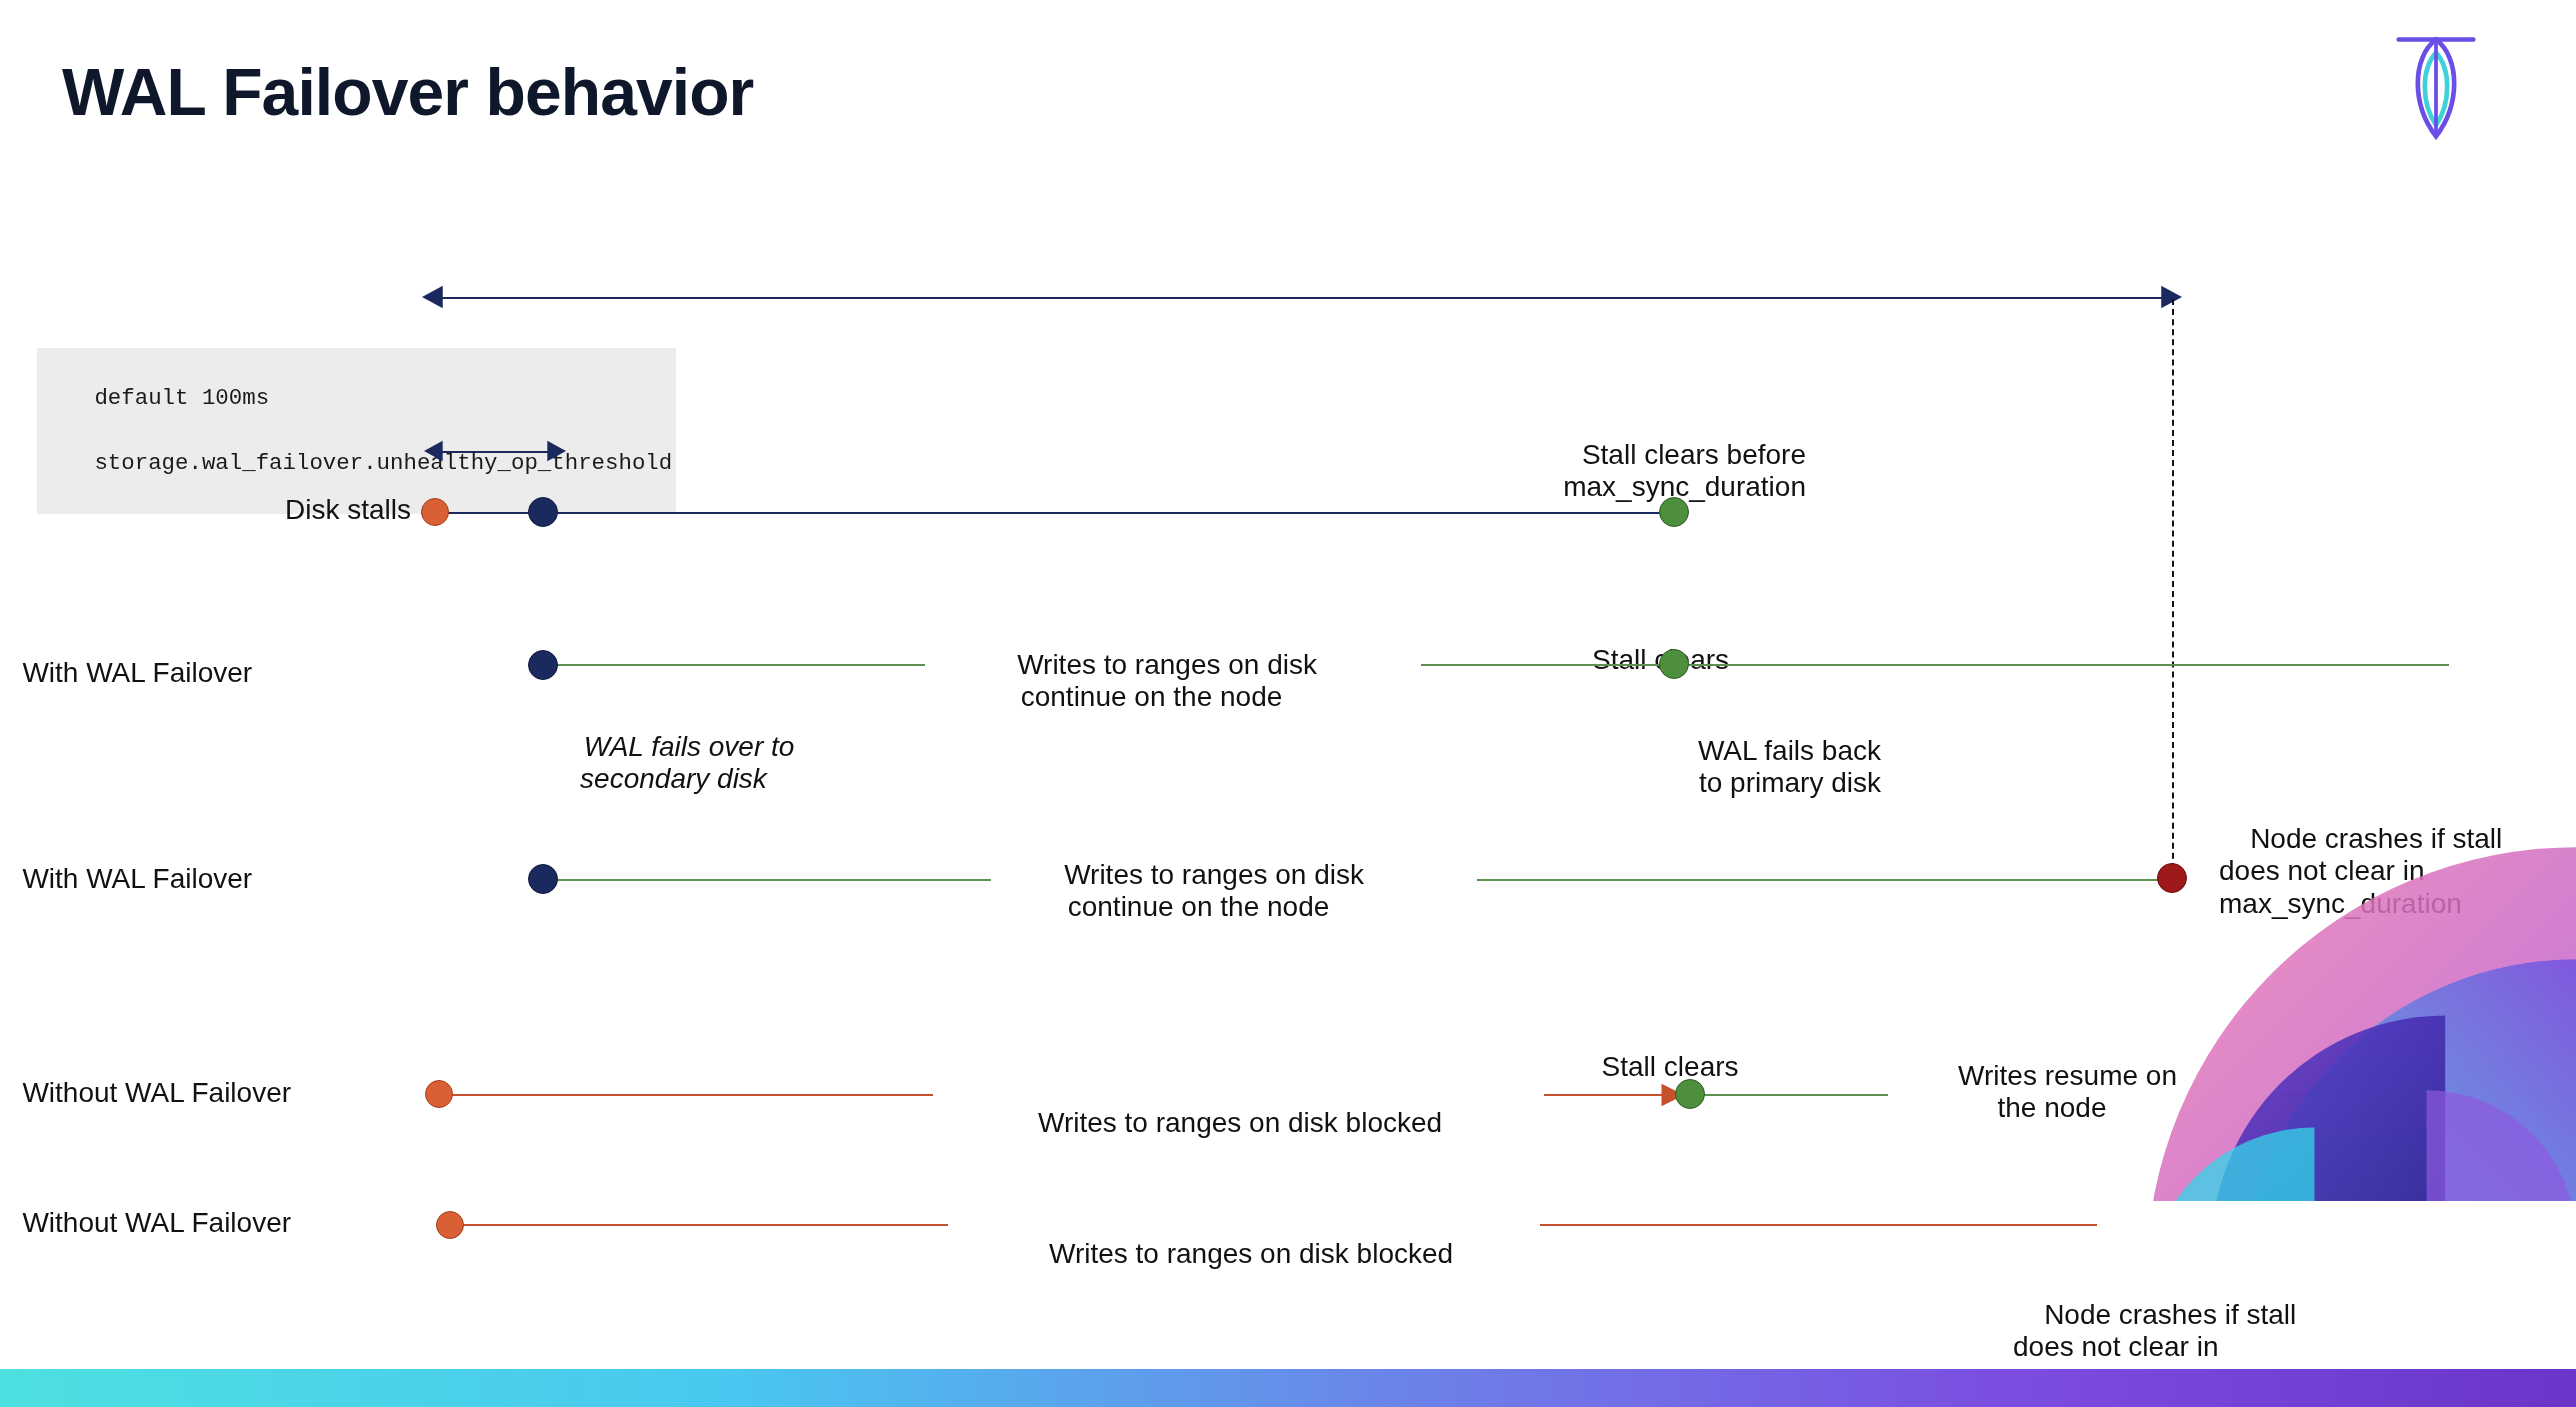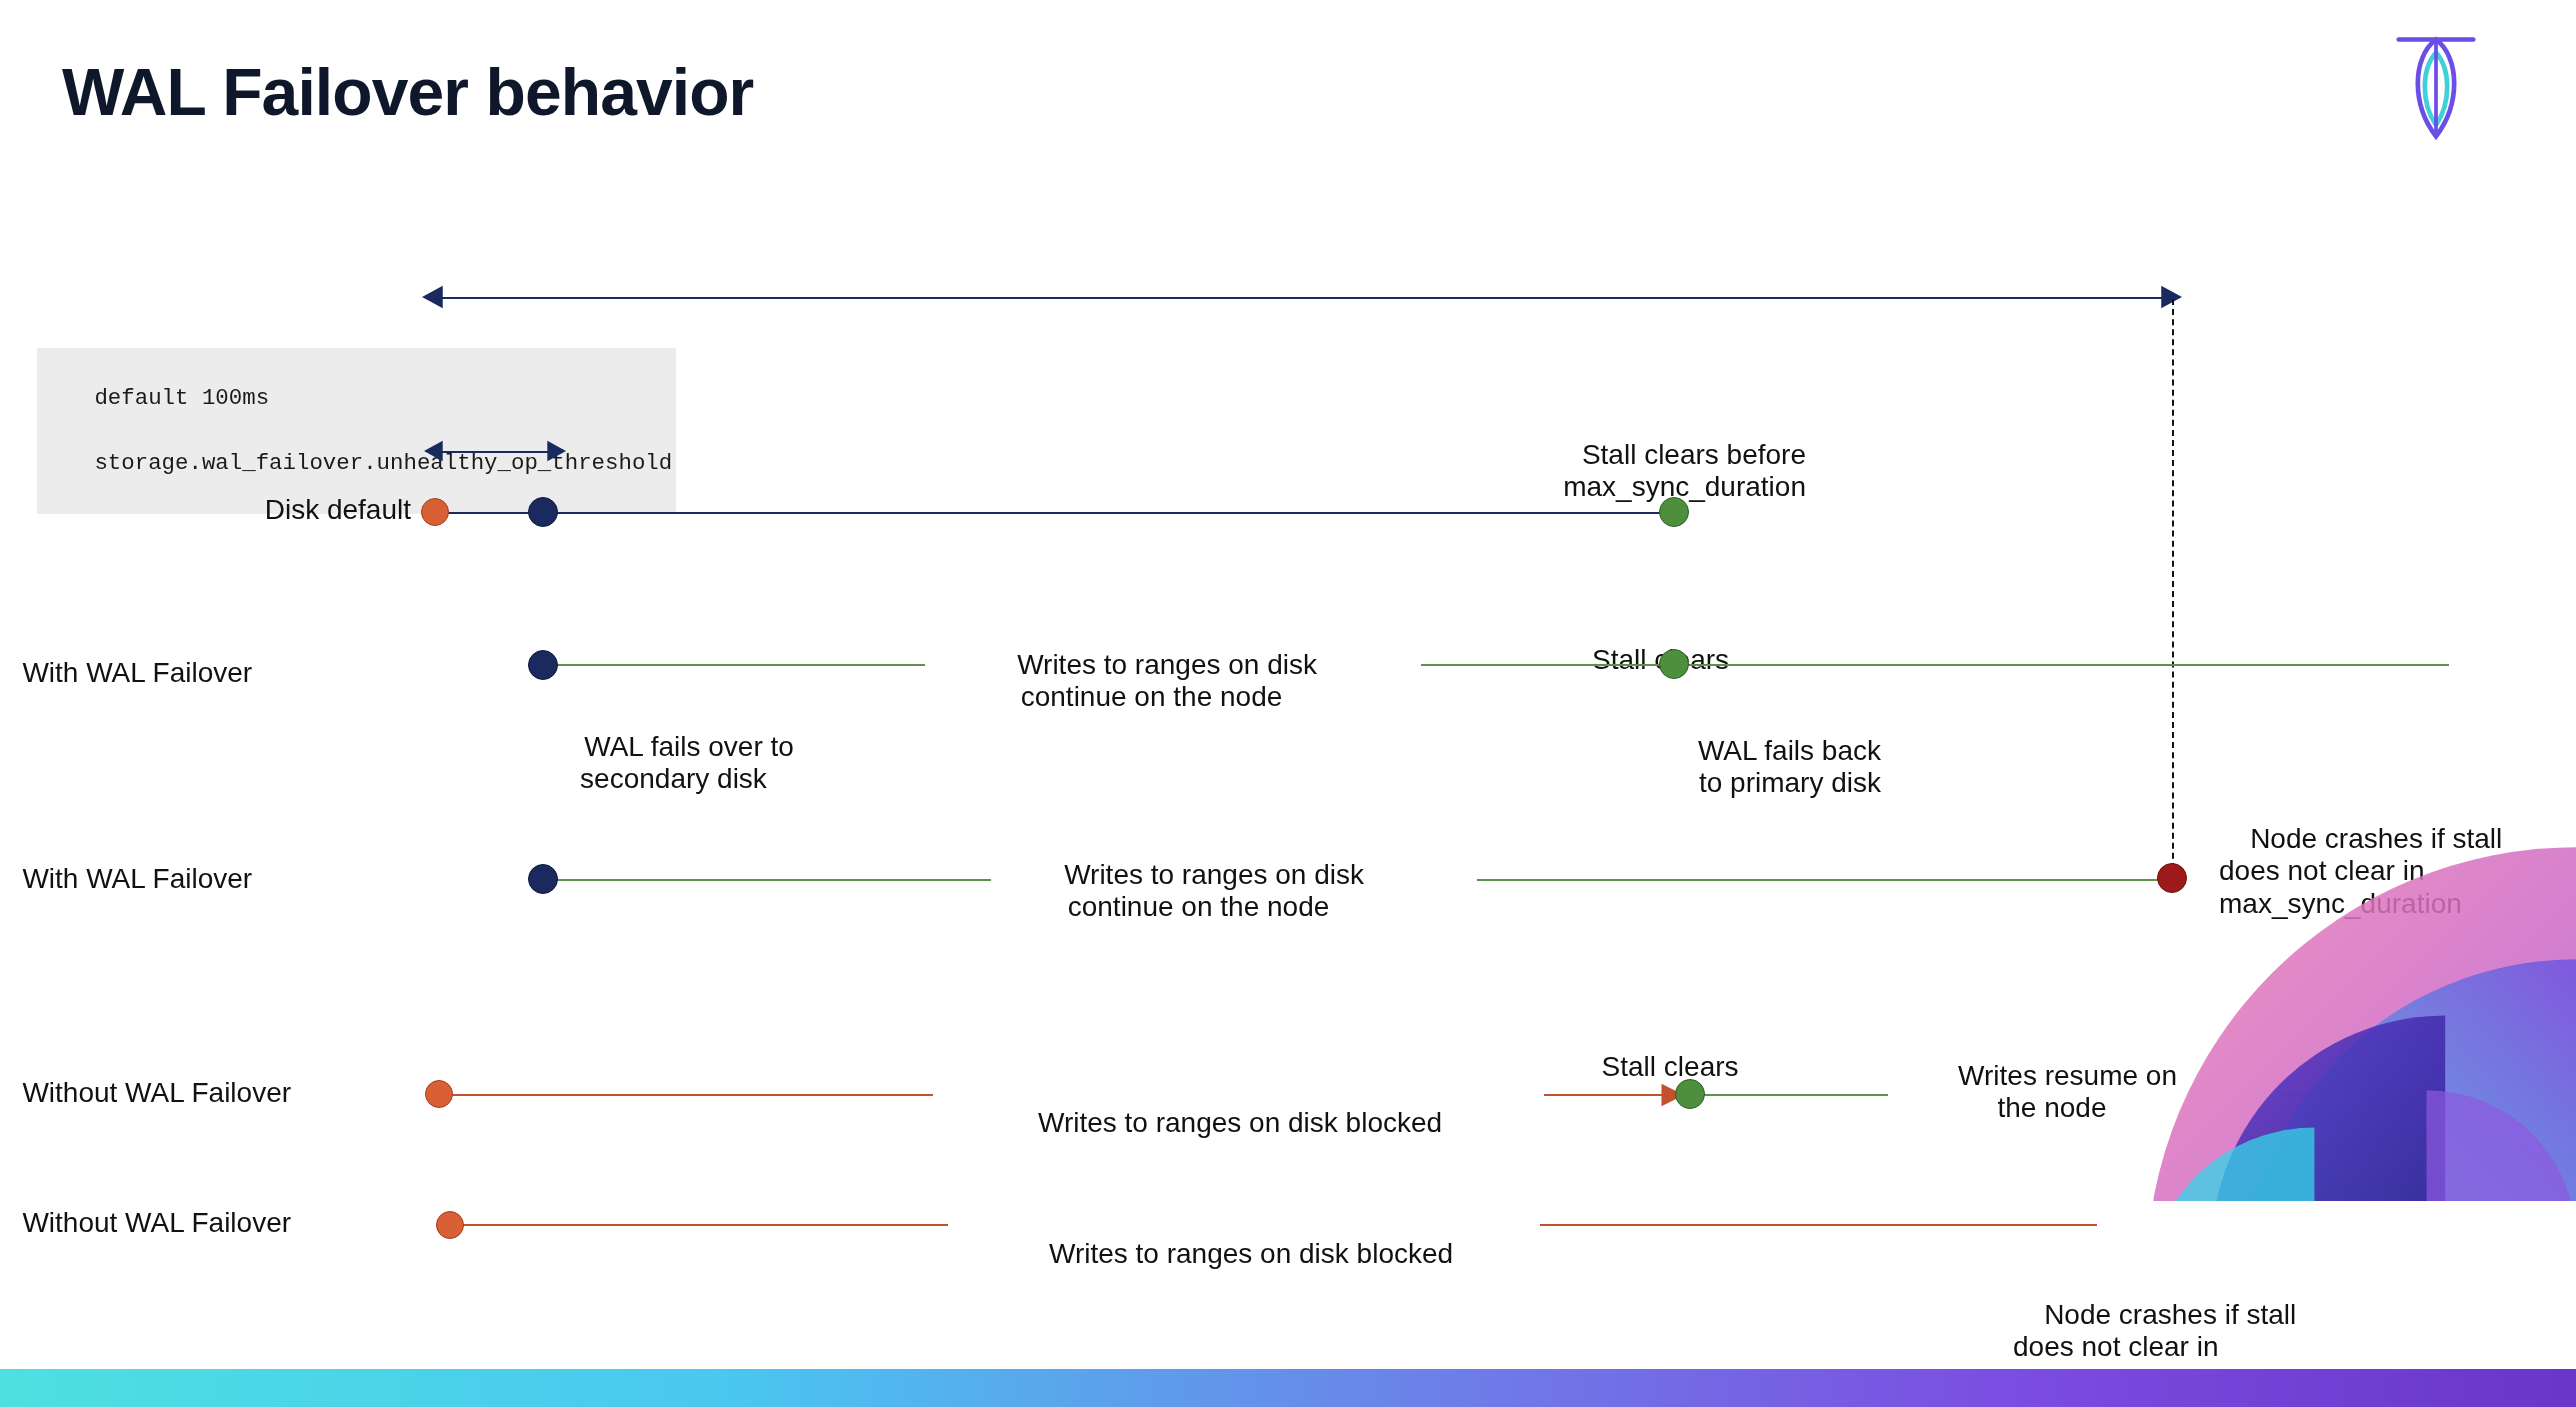--- a/index.html
+++ b/index.html
@@ -137,21 +137,21 @@
     <span>storage.wal_failover.unhealthy_op_threshold</span>
   </div>
   <div class="hline" style="left:439px; top:451px; width:112px; border-top-width:2.8px; border-color:#1b2a5e;"></div>
   <svg style="position:absolute; left:424px; top:436px; width:28px; height:30px;" viewBox="0 0 30 32">
     <polygon points="0,16 20,5 20,27" fill="#1b2a5e"></polygon>
   </svg>
   <svg style="position:absolute; left:538px; top:436px; width:28px; height:30px;" viewBox="0 0 30 32">
     <polygon points="30,16 10,5 10,27" fill="#1b2a5e"></polygon>
   </svg>
 
-  <div class="lbl right" style="left:131px; top:494px; width:280px;">Disk default</div>
+  <div class="lbl right" style="left:131px; top:494px; width:280px;">Disk stalls</div>
 
   <div class="lbl center" style="left:1413px; top:407px; width:393px; text-align:right;">
     <span style="white-space:pre-line;">Stall clears before
 max_sync_duration</span>
   </div>
 
   <div class="hline" style="left:439px; top:512px; width:1234px; border-top-width:2.8px; border-color:#1b2a5e;"></div>
   <div class="dot" style="left:421px; top:498px; width:28px; height:28px; background:#d95f34; border:1.9px solid #a33f1c;"></div>
   <div class="dot" style="left:528px; top:497px; width:30px; height:30px; background:#1b2a5e; border:1.9px solid #101a3c;"></div>
   <div class="dot" style="left:1659px; top:497px; width:30px; height:30px; background:#4e8f3e; border:1.9px solid #2f5e24;"></div>
@@ -166,21 +166,21 @@
   <div class="lbl center" style="left:1514px; top:612px; width:262px; text-align:center;">
     <span style="white-space:pre-line;">Stall clears</span>
   </div>
 
   <div class="hline" style="left:542px; top:664px; width:383px; border-top-width:2.8px; border-color:#5d9150;"></div>
   <div class="hline" style="left:1421px; top:664px; width:1028px; border-top-width:2.8px; border-color:#5d9150;"></div>
   <div class="dot" style="left:528px; top:650px; width:30px; height:30px; background:#1b2a5e; border:1.9px solid #101a3c;"></div>
   <div class="dot" style="left:1659px; top:649px; width:30px; height:30px; background:#4e8f3e; border:1.9px solid #2f5e24;"></div>
 
   <div class="lbl center" style="left:477px; top:699px; width:393px; text-align:center;">
-    <span style="white-space:pre-line;">WAL fails over to
+    <span style="white-space:pre-line;font-style:italic;">WAL fails over to
 secondary disk</span>
   </div>
   <div class="lbl center" style="left:1507px; top:703px; width:374px; text-align:right;">
     <span style="white-space:pre-line;">WAL fails  back
 to primary disk</span>
   </div>
 
   <div class="lbl" style="left:22.4px; top:863px;">With WAL Failover</div>
 
   <div class="lbl center" style="left:993px; top:827px; width:411px; text-align:center;">

